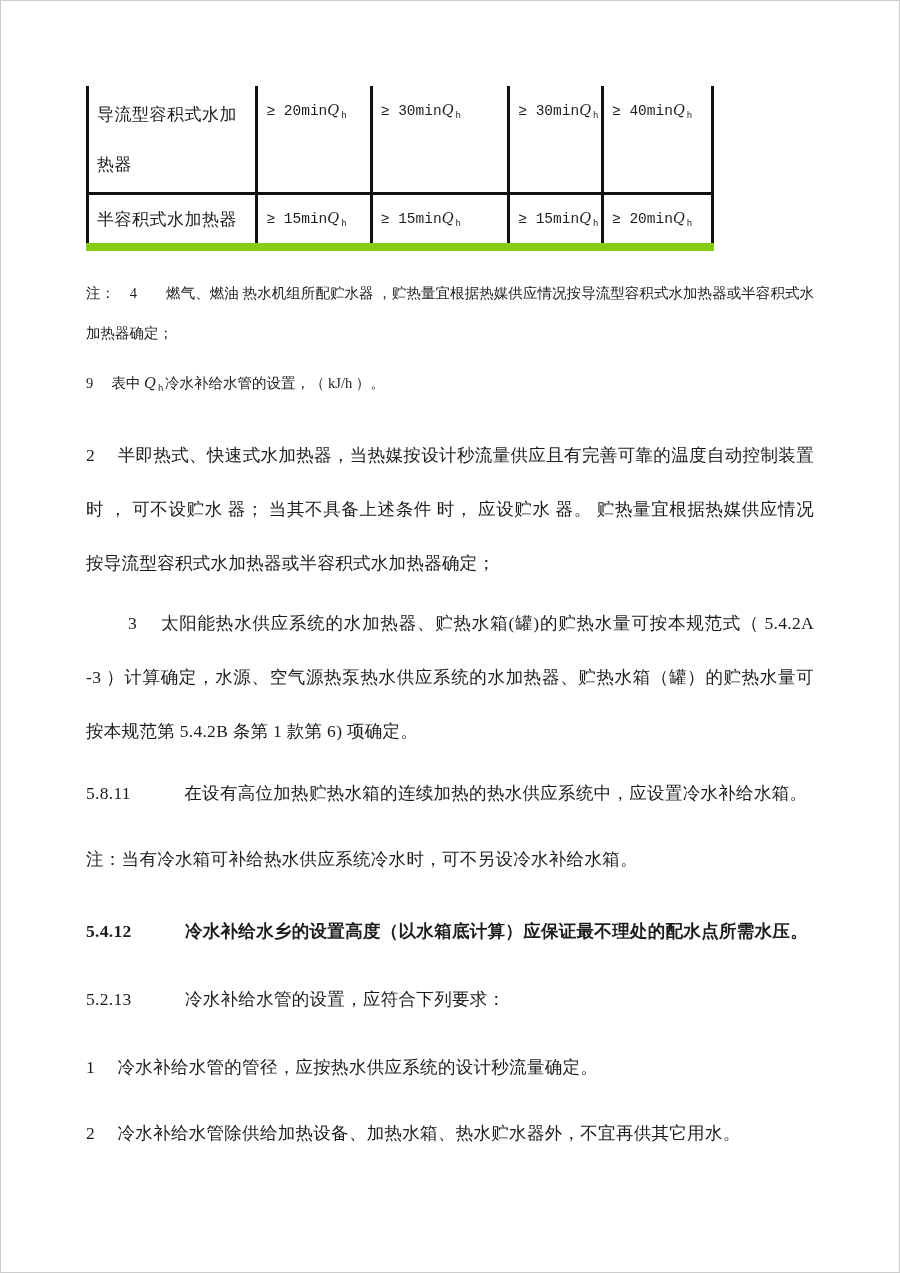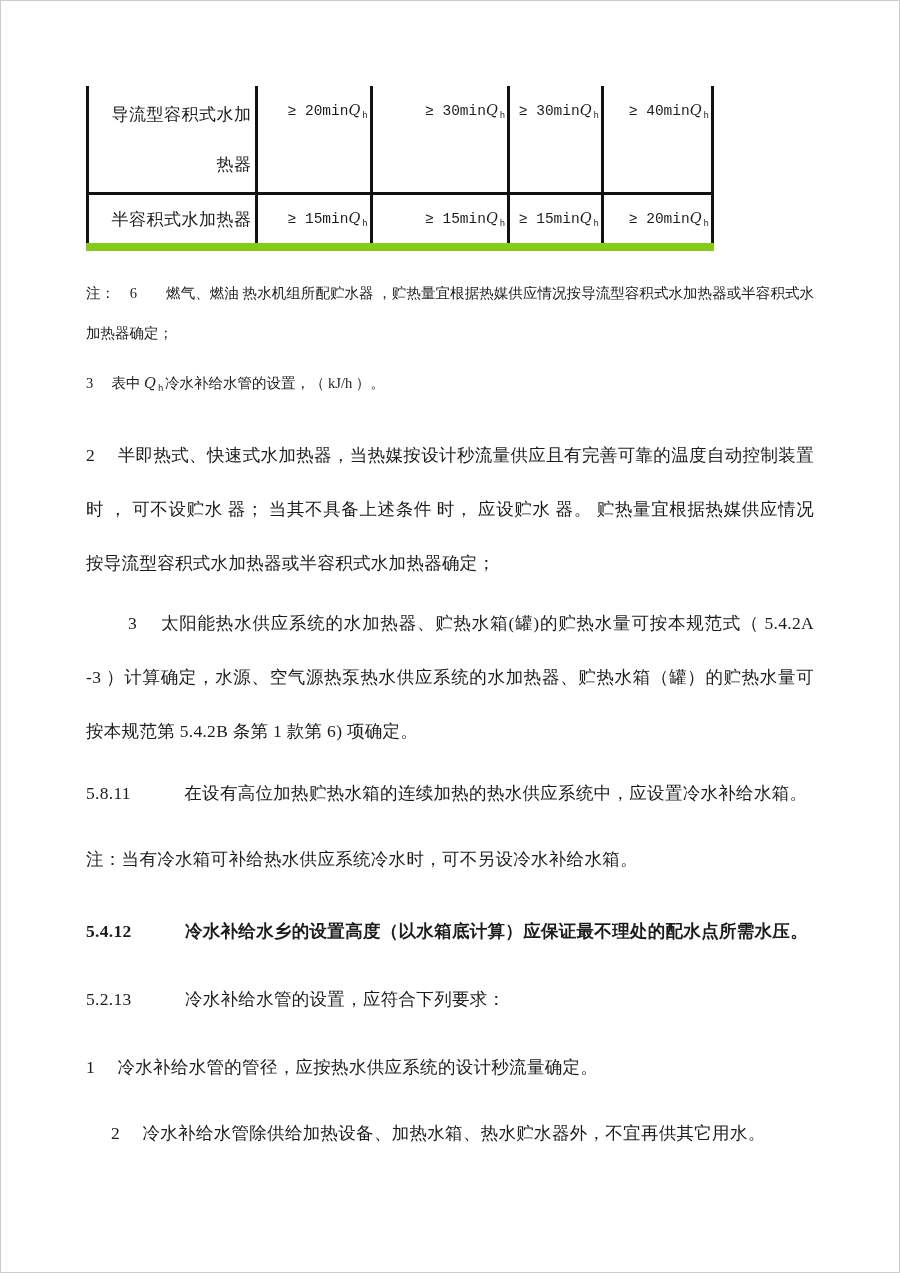--- a/index.html
+++ b/index.html
@@ -24,21 +24,20 @@
     right: 85px;
     top: 0;
   }
 
   
   table.spec {
     border-collapse: collapse;
     table-layout: fixed;
     width: 628px;
     margin-top: 85px;
-    text-align: right;
   }
   table.spec td {
     border: 3px solid #111111;
     padding: 2px 4px 2px 8px;
     overflow: hidden;
   }
   table.spec tr.r1 td {
     border-top: none;
     height: 92px;
     vertical-align: top;
@@ -95,21 +94,21 @@
     text-align: justify;
     letter-spacing: 0.3px;
   }
   p.para2 { margin-top: 22px; }
   p.para3 { margin-top: 6px; text-indent: 42px; }
   p.s5411 { margin-top: 8px; }
   p.noteb { margin-top: 12px; }
   p.s5412 { margin-top: 18px; font-weight: bold; }
   p.s5413 { margin-top: 14px; }
   p.item1 { margin-top: 14px; }
-  p.item2 { margin-top: 12px; margin-left: 25px; }
+  p.item2 { margin-top: 12px; }
 </style>
 </head>
 <body>
 
 <div class="page">
   <div class="content">
 
     <table class="spec">
       <colgroup>
         <col style="width:27.1%">
@@ -129,23 +128,23 @@
         <tr class="r2">
           <td class="lbl"><span>半容积式水加热器</span></td>
           <td class="val"><span>≥ 15min</span><span class="q">Q</span><span class="qsub">h</span></td>
           <td class="val"><span>≥ 15min</span><span class="q">Q</span><span class="qsub">h</span></td>
           <td class="val"><span>≥ 15min</span><span class="q">Q</span><span class="qsub">h</span></td>
           <td class="val"><span>≥ 20min</span><span class="q">Q</span><span class="qsub">h</span></td>
         </tr>
       </tbody>
     </table>
 
-    <p class="note note1"><span>注：　6　　</span><span class="u">燃气、燃油</span><span> 热水机组所配贮水器 ，贮热量宜根据热媒供应情况按导流型容积式水加热器或半容积式水加热器确定；</span></p>
+    <p class="note note1"><span>注：　4　　</span><span class="u">燃气、燃油</span><span> 热水机组所配贮水器 ，贮热量宜根据热媒供应情况按导流型容积式水加热器或半容积式水加热器确定；</span></p>
 
-    <p class="note note2"><span>3　 表中 </span><span class="q">Q</span><span class="qsub">h</span><span> 冷水补给水管的设置，（ </span><span class="u">kJ/h</span><span> ）。</span></p>
+    <p class="note note2"><span>9　 表中 </span><span class="q">Q</span><span class="qsub">h</span><span> 冷水补给水管的设置，（ </span><span class="u">kJ/h</span><span> ）。</span></p>
 
     <p class="body para2"><span>2　 半即热式、快速式水加热器，当热媒按设计秒流量供应且有完善可靠的温度自动控制装置时 ， 可不设贮水 器； 当其不具备上述条件 时， 应设贮水 器。 贮热量宜根据热媒供应情况按导流型容积式水加热器或半容积式水加热器确定；</span></p>
 
     <p class="body para3"><span class="u">3　 太阳能热水供应系统的水加热器、贮热水箱(罐)的贮热水量可按本规范式（ 5.4.2A -3 ）计算确定，水源、空气源热泵热水供应系统的水加热器、贮热水箱（罐）的贮热水量可按本规范第 5.4.2B 条第 1 款第 6) 项确定。</span></p>
 
     <p class="body s5411"><span>5.8.11　　　在设有高位加热贮热水箱的连续加热的热水供应系统中，应设置冷水补给水箱。</span></p>
 
     <p class="body noteb"><span>注：当有冷水箱可补给热水供应系统冷水时，可不另设冷水补给水箱。</span></p>
 
     <p class="body s5412"><span>5.4.12　　　冷水补给水乡的设置高度（以水箱底计算）应保证最不理处的配水点所需水压。</span></p>

